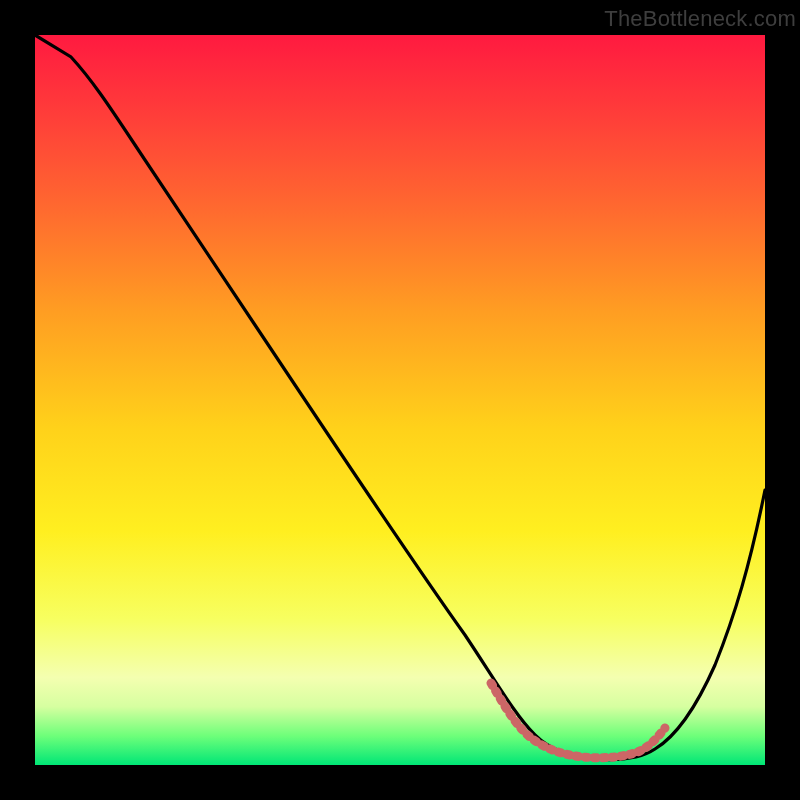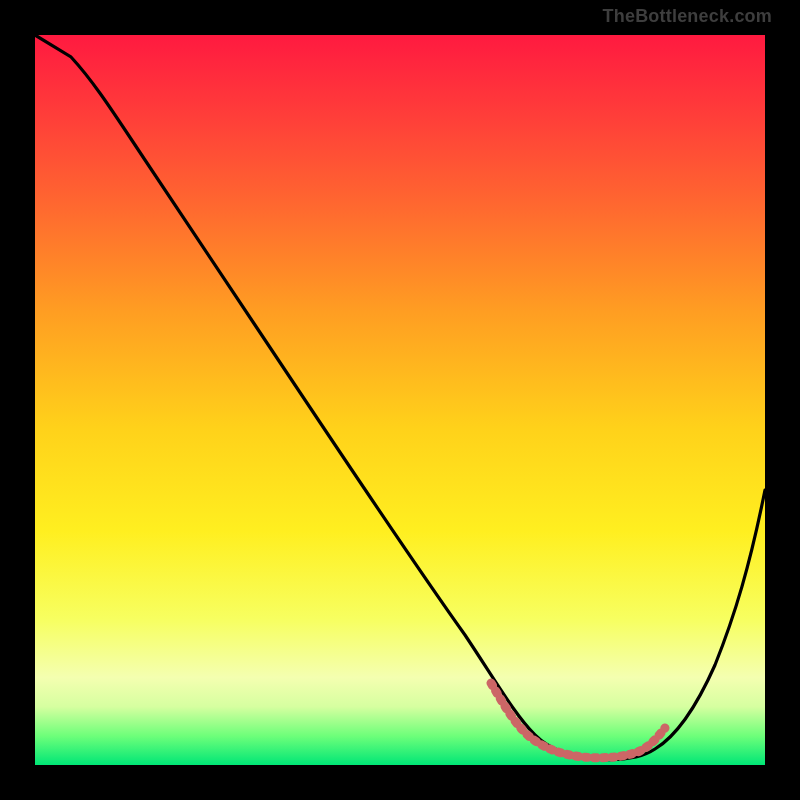--- a/index.html
+++ b/index.html
@@ -35,24 +35,24 @@
       #f7ff60 80%,
       #f4ffb0 88%,
       #d6ffa0 92%,
       #6eff7a 96%,
       #00e676 100%
     );
   }
   .watermark {
     position: absolute;
     top: 6px;
-    right: 28px;
+    right: 4px;
     color: #3e3e3e;
-    font-size: 18px;
-    font-weight: 700;
+    font-size: 22px;
+    font-weight: 400;
     letter-spacing: 0.2px;
   }
   svg.curve {
     position: absolute;
     left: 0;
     top: 0;
   }
 </style>
 </head>
 <body>

